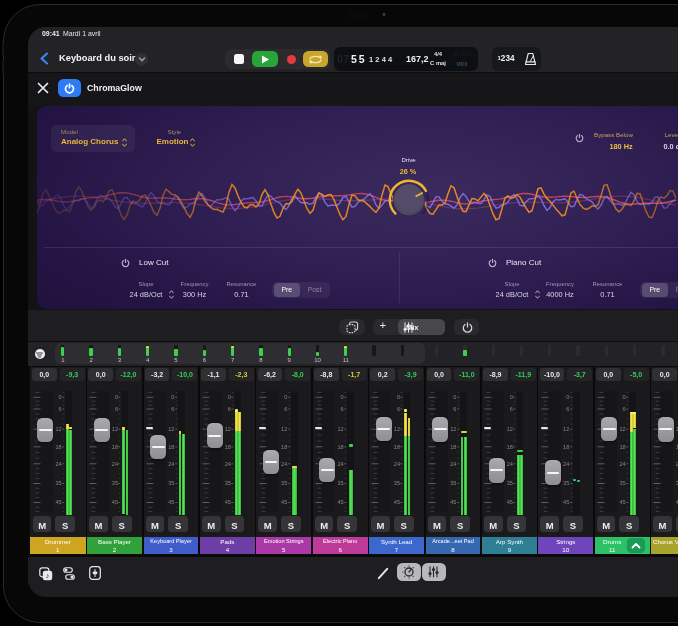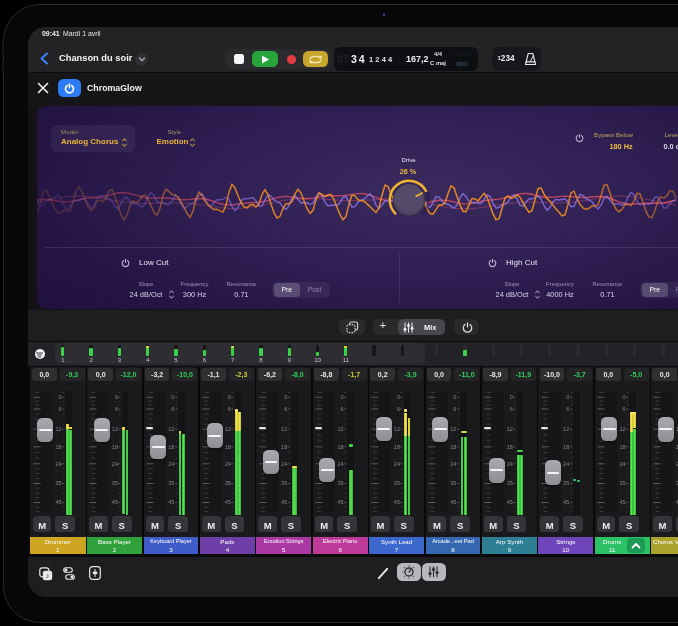--- a/index.html
+++ b/index.html
@@ -11,42 +11,42 @@
 <div class="abs" style="left:1.6px;top:60px;width:2.5px;height:14px;border-radius:2px;background:#151518;"></div>
 <div class="abs" style="left:347px;top:11px;width:21px;height:8px;border-radius:4px;background:#09090b;"></div>
 <div class="abs" style="left:382.5px;top:13px;width:2.6px;height:2.6px;border-radius:50%;background:#27407c;box-shadow:0 0 1.5px #27407c;"></div>
 <div class="abs" style="left:28px;top:27px;width:680px;height:570px;border-radius:18px 0 0 18px;background:#19191b;overflow:hidden;">
 <div class="abs" style="left:0;top:0;width:680px;height:45px;background:#232326;"></div>
 <div class="abs" style="left:14px;top:2.5px;font-size:6.9px;font-weight:bold;color:#ebebed;">09:41</div>
 <div class="abs" style="left:35px;top:2.5px;font-size:6.9px;color:#e6e6e8;">Mardi 1 avril</div>
 <svg class="abs" style="left:11px;top:25px;" width="10" height="13" viewBox="0 0 10 13">
       <path d="M8 1.5 L2.5 6.5 L8 11.5" fill="none" stroke="#3d84f7" stroke-width="2.1" stroke-linecap="round" stroke-linejoin="round"></path>
     </svg>
-<div class="abs" style="left:31px;top:26px;font-size:9.3px;font-weight:bold;color:#f4f4f6;">Chanson du soir</div>
+<div class="abs" style="left:31px;top:26px;font-size:9.3px;font-weight:bold;color:#f4f4f6;">Keyboard du soir</div>
 <div class="abs" style="left:107px;top:25.5px;width:13px;height:13px;border-radius:50%;background:#303034;"></div>
 <svg class="abs" style="left:109.5px;top:28.5px;" width="8" height="7" viewBox="0 0 8 7">
       <path d="M1.5 2 L4 4.8 L6.5 2" fill="none" stroke="#9a9aa0" stroke-width="1.5" stroke-linecap="round" stroke-linejoin="round"></path>
     </svg>
 <div class="abs" style="left:197px;top:22px;width:105px;height:19.5px;border-radius:7px;background:#2b2b2e;"></div>
 <div class="abs" style="left:205.5px;top:27px;width:10px;height:10px;border-radius:2.5px;background:#f6f6f8;"></div>
 <div class="abs" style="left:224px;top:24px;width:25.5px;height:16px;border-radius:5.5px;background:#27a43a;"></div>
 <svg class="abs" style="left:232.5px;top:27.5px;" width="9" height="9" viewBox="0 0 9 9">
       <path d="M1 0.5 L8 4.5 L1 8.5 Z" fill="#fff"></path>
     </svg>
 <div class="abs" style="left:258.5px;top:27.5px;width:9.6px;height:9.6px;border-radius:50%;background:#e23b42;"></div>
 <div class="abs" style="left:275px;top:24px;width:24.5px;height:16px;border-radius:5.5px;background:#c8a52b;"></div>
 <svg class="abs" style="left:279px;top:26.5px;" width="17" height="11" viewBox="0 0 17 11">
       <path d="M3 4.6 C3.8 3 6 2.3 8.5 2.3 C11 2.3 13.2 3 14 4.6" fill="none" stroke="#f3e9c0" stroke-width="1.25" stroke-linecap="round"></path>
       <path d="M14 6.4 C13.2 8 11 8.7 8.5 8.7 C6 8.7 3.8 8 3 6.4" fill="none" stroke="#f3e9c0" stroke-width="1.25" stroke-linecap="round"></path>
       <path d="M12.4 1.2 L15.3 2.6 L12.7 4.5 Z" fill="#f3e9c0"></path>
       <path d="M4.6 9.8 L1.7 8.4 L4.3 6.5 Z" fill="#f3e9c0"></path>
     </svg>
 <div class="abs" style="left:305.5px;top:19.5px;width:144.5px;height:24px;border-radius:6px;background:#0d0f13;"></div>
 <div class="abs" style="left:309px;top:25.5px;font-size:10.5px;font-weight:bold;color:#1e232a;letter-spacing:0.5px;">07</div>
-<div class="abs" style="left:323px;top:25.5px;font-size:10.5px;font-weight:bold;color:#f0f2f5;letter-spacing:2px;">34</div>
+<div class="abs" style="left:323px;top:25.5px;font-size:10.5px;font-weight:bold;color:#f0f2f5;letter-spacing:2px;">55</div>
 <div class="abs" style="left:341px;top:27.5px;font-size:7.5px;font-weight:bold;color:#dfe3e6;letter-spacing:2.2px;">1244</div>
 <div class="abs" style="left:378px;top:26.5px;font-size:9px;font-weight:bold;color:#eceef2;">167,2</div>
 <div class="abs" style="left:400px;top:23.5px;width:20px;text-align:center;font-size:5.8px;font-weight:bold;color:#dfe2e6;">4/4</div>
 <div class="abs" style="left:400px;top:32.5px;width:20px;text-align:center;font-size:5.8px;font-weight:bold;color:#dfe2e6;">C maj</div>
 <div class="abs" style="left:422px;top:23.5px;width:24px;text-align:center;font-size:5.8px;font-weight:bold;color:#171b20;">In Out</div>
 <div class="abs" style="left:422px;top:33.5px;width:24px;text-align:center;font-size:5.2px;font-weight:bold;color:#33475c;">MIDI</div>
 <div class="abs" style="left:464px;top:19.5px;width:49px;height:24px;border-radius:6px;background:#17181c;"></div>
 <div class="abs" style="left:469.5px;top:26.5px;font-size:8.2px;font-weight:bold;color:#f0f0f2;"><span style="font-size:6px;vertical-align:1.2px;">1</span>234</div>
 <svg class="abs" style="left:494.5px;top:24.5px;" width="15" height="14" viewBox="0 0 15 14">
       <path d="M5.2 1.5 L9.8 1.5 L12.5 12.5 L2.5 12.5 Z" fill="none" stroke="#e8e8ea" stroke-width="1.1" stroke-linejoin="round"></path>
@@ -146,21 +146,21 @@
 <div class="abs" style="left:188.5px;top:253.5px;width:50px;text-align:center;font-size:5.9px;color:#9f95bb;">Resonance</div>
 <div class="abs" style="left:188.5px;top:262.5px;width:50px;text-align:center;font-size:7.4px;color:#d9d3ea;">0.71</div>
 <div class="abs" style="left:244px;top:254.5px;width:58px;height:16.5px;border-radius:5px;background:rgba(255,255,255,0.06);"></div>
 <div class="abs" style="left:245.5px;top:256px;width:26.5px;height:13.5px;border-radius:4px;background:rgba(255,255,255,0.18);"></div>
 <div class="abs" style="left:245.5px;top:259px;width:26.5px;text-align:center;font-size:6.8px;color:#fff;">Pre</div>
 <div class="abs" style="left:273px;top:259px;width:27px;text-align:center;font-size:6.8px;color:rgba(235,230,250,0.45);">Post</div>
 <svg class="abs" style="left:459.5px;top:230.5px;" width="9" height="10" viewBox="0 0 12 12">
       <path d="M6 1.2 L6 5.2" stroke="#b9b1cc" stroke-width="1.6" stroke-linecap="round"></path>
       <path d="M3.4 2.8 A4.4 4.4 0 1 0 8.6 2.8" fill="none" stroke="#b9b1cc" stroke-width="1.6" stroke-linecap="round"></path>
     </svg>
-<div class="abs" style="left:478px;top:230.5px;font-size:8px;color:#eae6f2;">High Cut</div>
+<div class="abs" style="left:478px;top:230.5px;font-size:8px;color:#eae6f2;">Piano Cut</div>
 <div class="abs" style="left:464px;top:253.5px;width:40px;text-align:center;font-size:5.9px;color:#9f95bb;">Slope</div>
 <div class="abs" style="left:459px;top:262.5px;width:50px;text-align:center;font-size:7.4px;color:#d9d3ea;">24 dB/Oct</div>
 <svg class="abs" style="left:506.5px;top:263px;" width="5" height="9" viewBox="0 0 5 9">
       <path d="M0.5 3 L2.5 0.7 L4.5 3" fill="none" stroke="#b5aecb" stroke-width="1" stroke-linejoin="round" stroke-linecap="round"></path>
       <path d="M0.5 6 L2.5 8.3 L4.5 6" fill="none" stroke="#b5aecb" stroke-width="1" stroke-linejoin="round" stroke-linecap="round"></path>
     </svg>
 <div class="abs" style="left:507px;top:253.5px;width:50px;text-align:center;font-size:5.9px;color:#9f95bb;">Frequency</div>
 <div class="abs" style="left:507px;top:262.5px;width:50px;text-align:center;font-size:7.4px;color:#d9d3ea;">4000 Hz</div>
 <div class="abs" style="left:554.5px;top:253.5px;width:50px;text-align:center;font-size:5.9px;color:#9f95bb;">Resonance</div>
 <div class="abs" style="left:554.5px;top:262.5px;width:50px;text-align:center;font-size:7.4px;color:#d9d3ea;">0.71</div>
@@ -176,21 +176,21 @@
     </svg>
 <div class="abs" style="left:345px;top:291.5px;width:72px;height:16.5px;border-radius:5.5px;background:#2a2a2d;"></div>
 <div class="abs" style="left:351.5px;top:292.2px;font-size:11.5px;font-weight:400;color:#e4e4e6;">+</div>
 <div class="abs" style="left:369.5px;top:291.5px;width:47.5px;height:16.5px;border-radius:5.5px;background:#47474c;"></div>
 <svg class="abs" style="left:375px;top:294.5px;" width="11.0" height="11.0" viewBox="0 0 11 11">
       <path d="M2 0.8 L2 10.2 M5.5 0.8 L5.5 10.2 M9 0.8 L9 10.2" stroke="#ececef" stroke-width="1" stroke-linecap="round"></path>
       <circle cx="2" cy="7.2" r="1.5" fill="#ececef"></circle>
       <circle cx="5.5" cy="3.4" r="1.5" fill="#ececef"></circle>
       <circle cx="9" cy="6.2" r="1.5" fill="#ececef"></circle>
     </svg>
-<div class="abs" style="left:396px;top:295.5px;font-size:7.5px;font-weight:bold;color:#f2f2f4;">Mix</div>
+<div class="abs" style="left:378px;top:295.5px;font-size:7.5px;font-weight:bold;color:#f2f2f4;">Mix</div>
 <div class="abs" style="left:426px;top:291.5px;width:25px;height:16.5px;border-radius:5.5px;background:#2a2a2d;"></div>
 <svg class="abs" style="left:433.5px;top:294.5px;" width="11" height="11" viewBox="0 0 12 12">
       <path d="M6 1 L6 5.4" stroke="#d8d8dc" stroke-width="1.4" stroke-linecap="round"></path>
       <path d="M3.3 2.7 A4.6 4.6 0 1 0 8.7 2.7" fill="none" stroke="#d8d8dc" stroke-width="1.4" stroke-linecap="round"></path>
     </svg>
 <div class="abs" style="left:0;top:314px;width:680px;height:1px;background:#0b0b0c;"></div>
 <div class="abs" style="left:0;top:315px;width:680px;height:24px;background:#232327;"></div>
 <div class="abs" style="left:6.600000000000001px;top:322px;width:10px;height:10px;border-radius:50%;background:#f2f2f4;"></div>
 <svg class="abs" style="left:8.299999999999997px;top:324.5px;" width="7" height="6" viewBox="0 0 7 6">
       <path d="M0.5 1 L6.5 1 M1.5 3 L5.5 3 M2.3 5 L4.7 5" stroke="#3a3a3e" stroke-width="1.1" stroke-linecap="round"></path>

